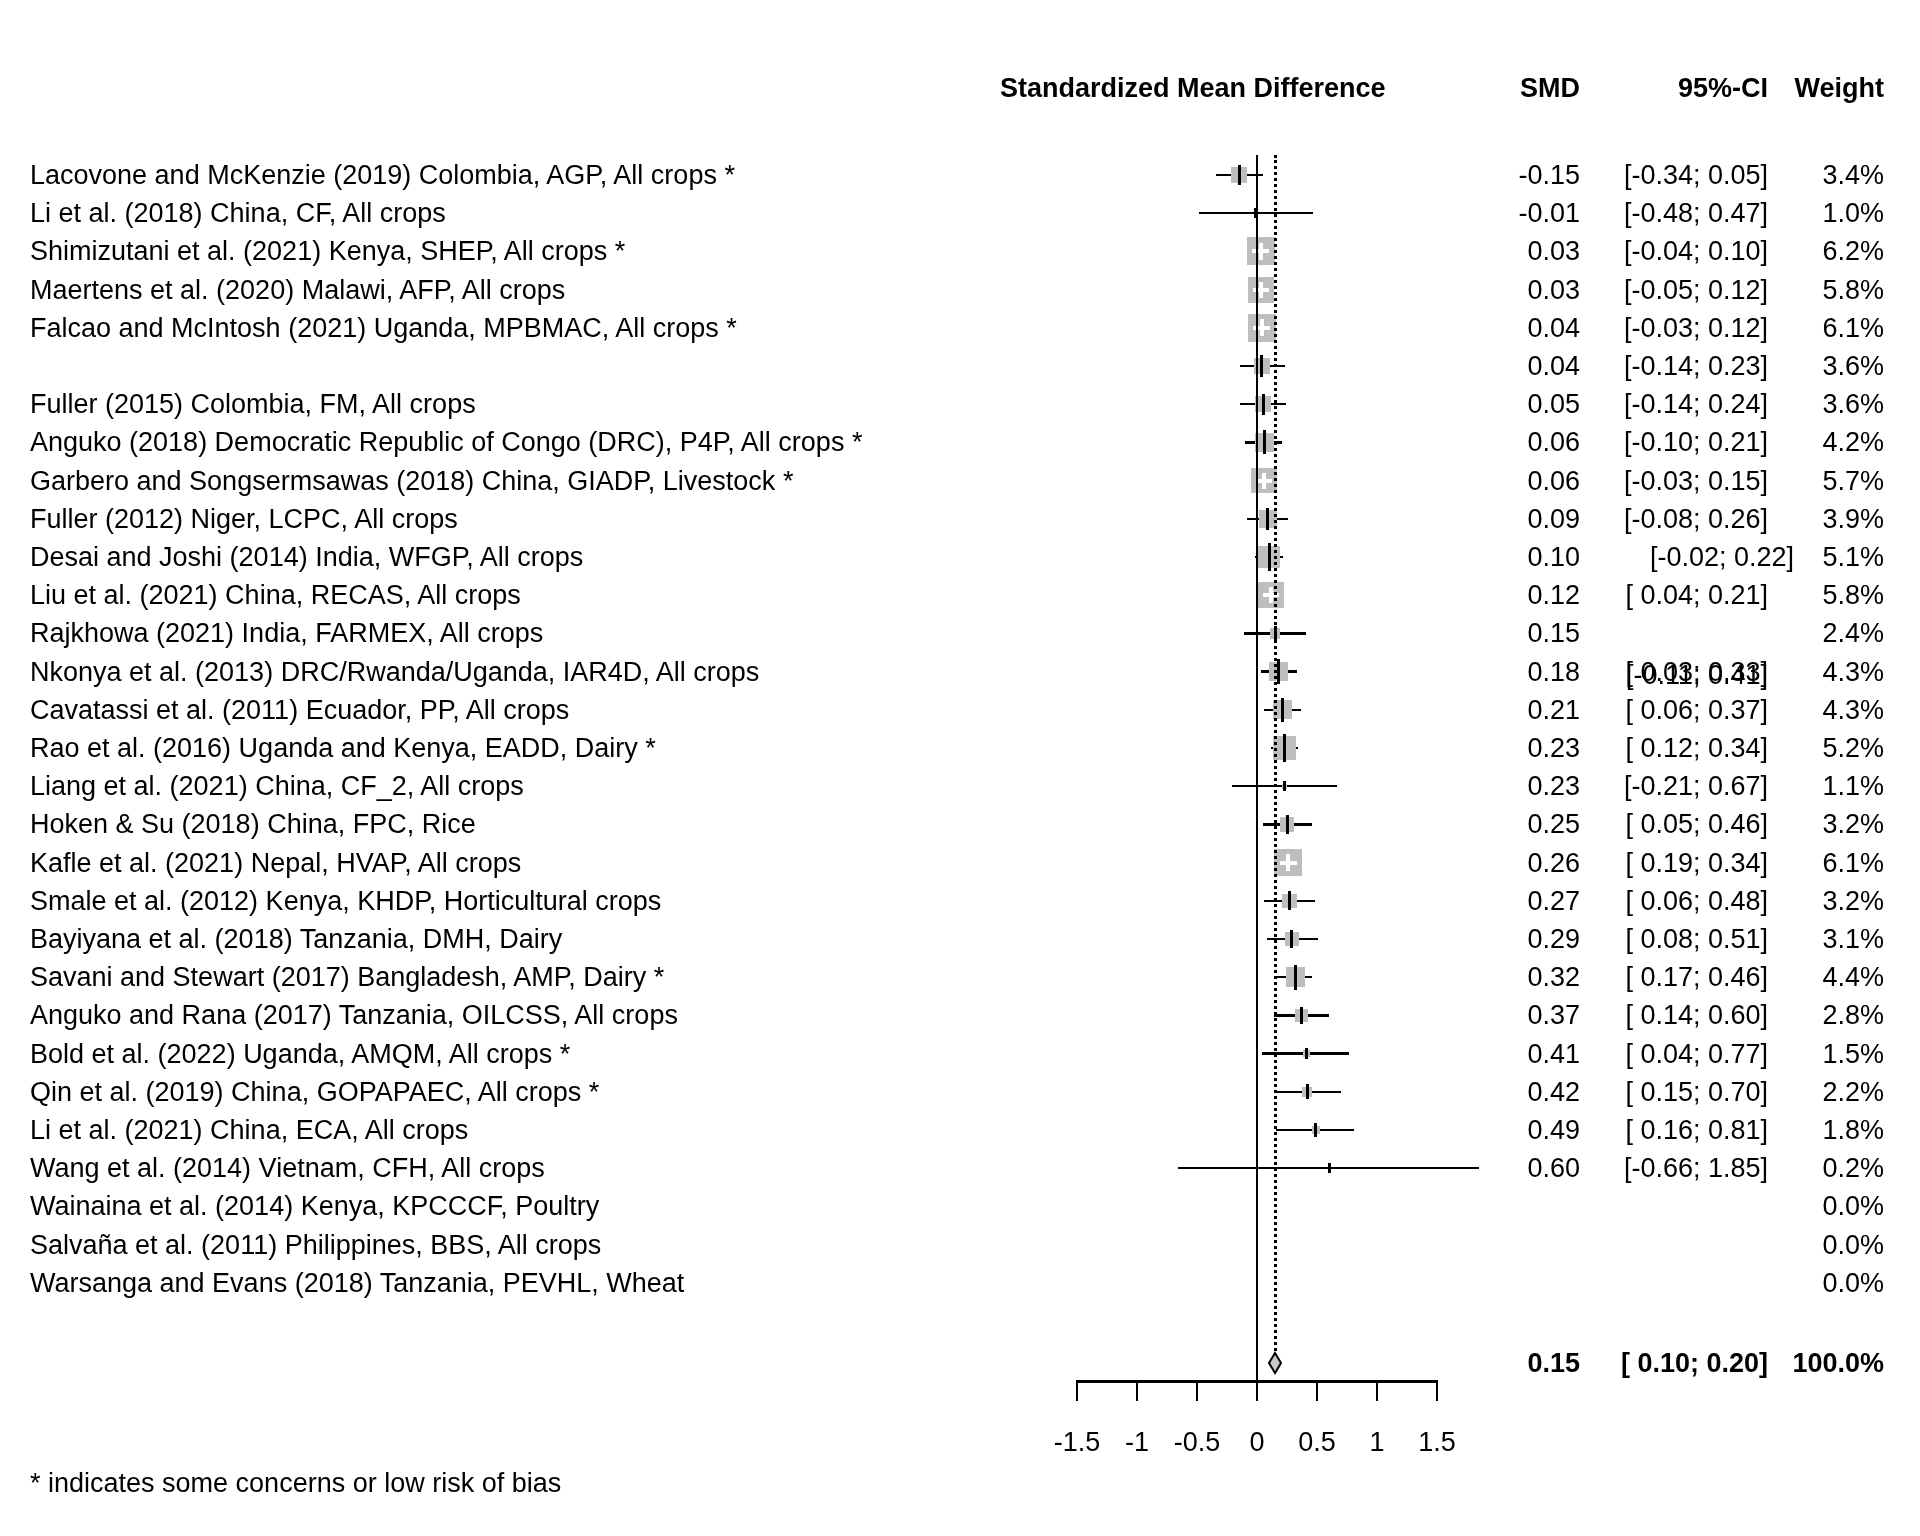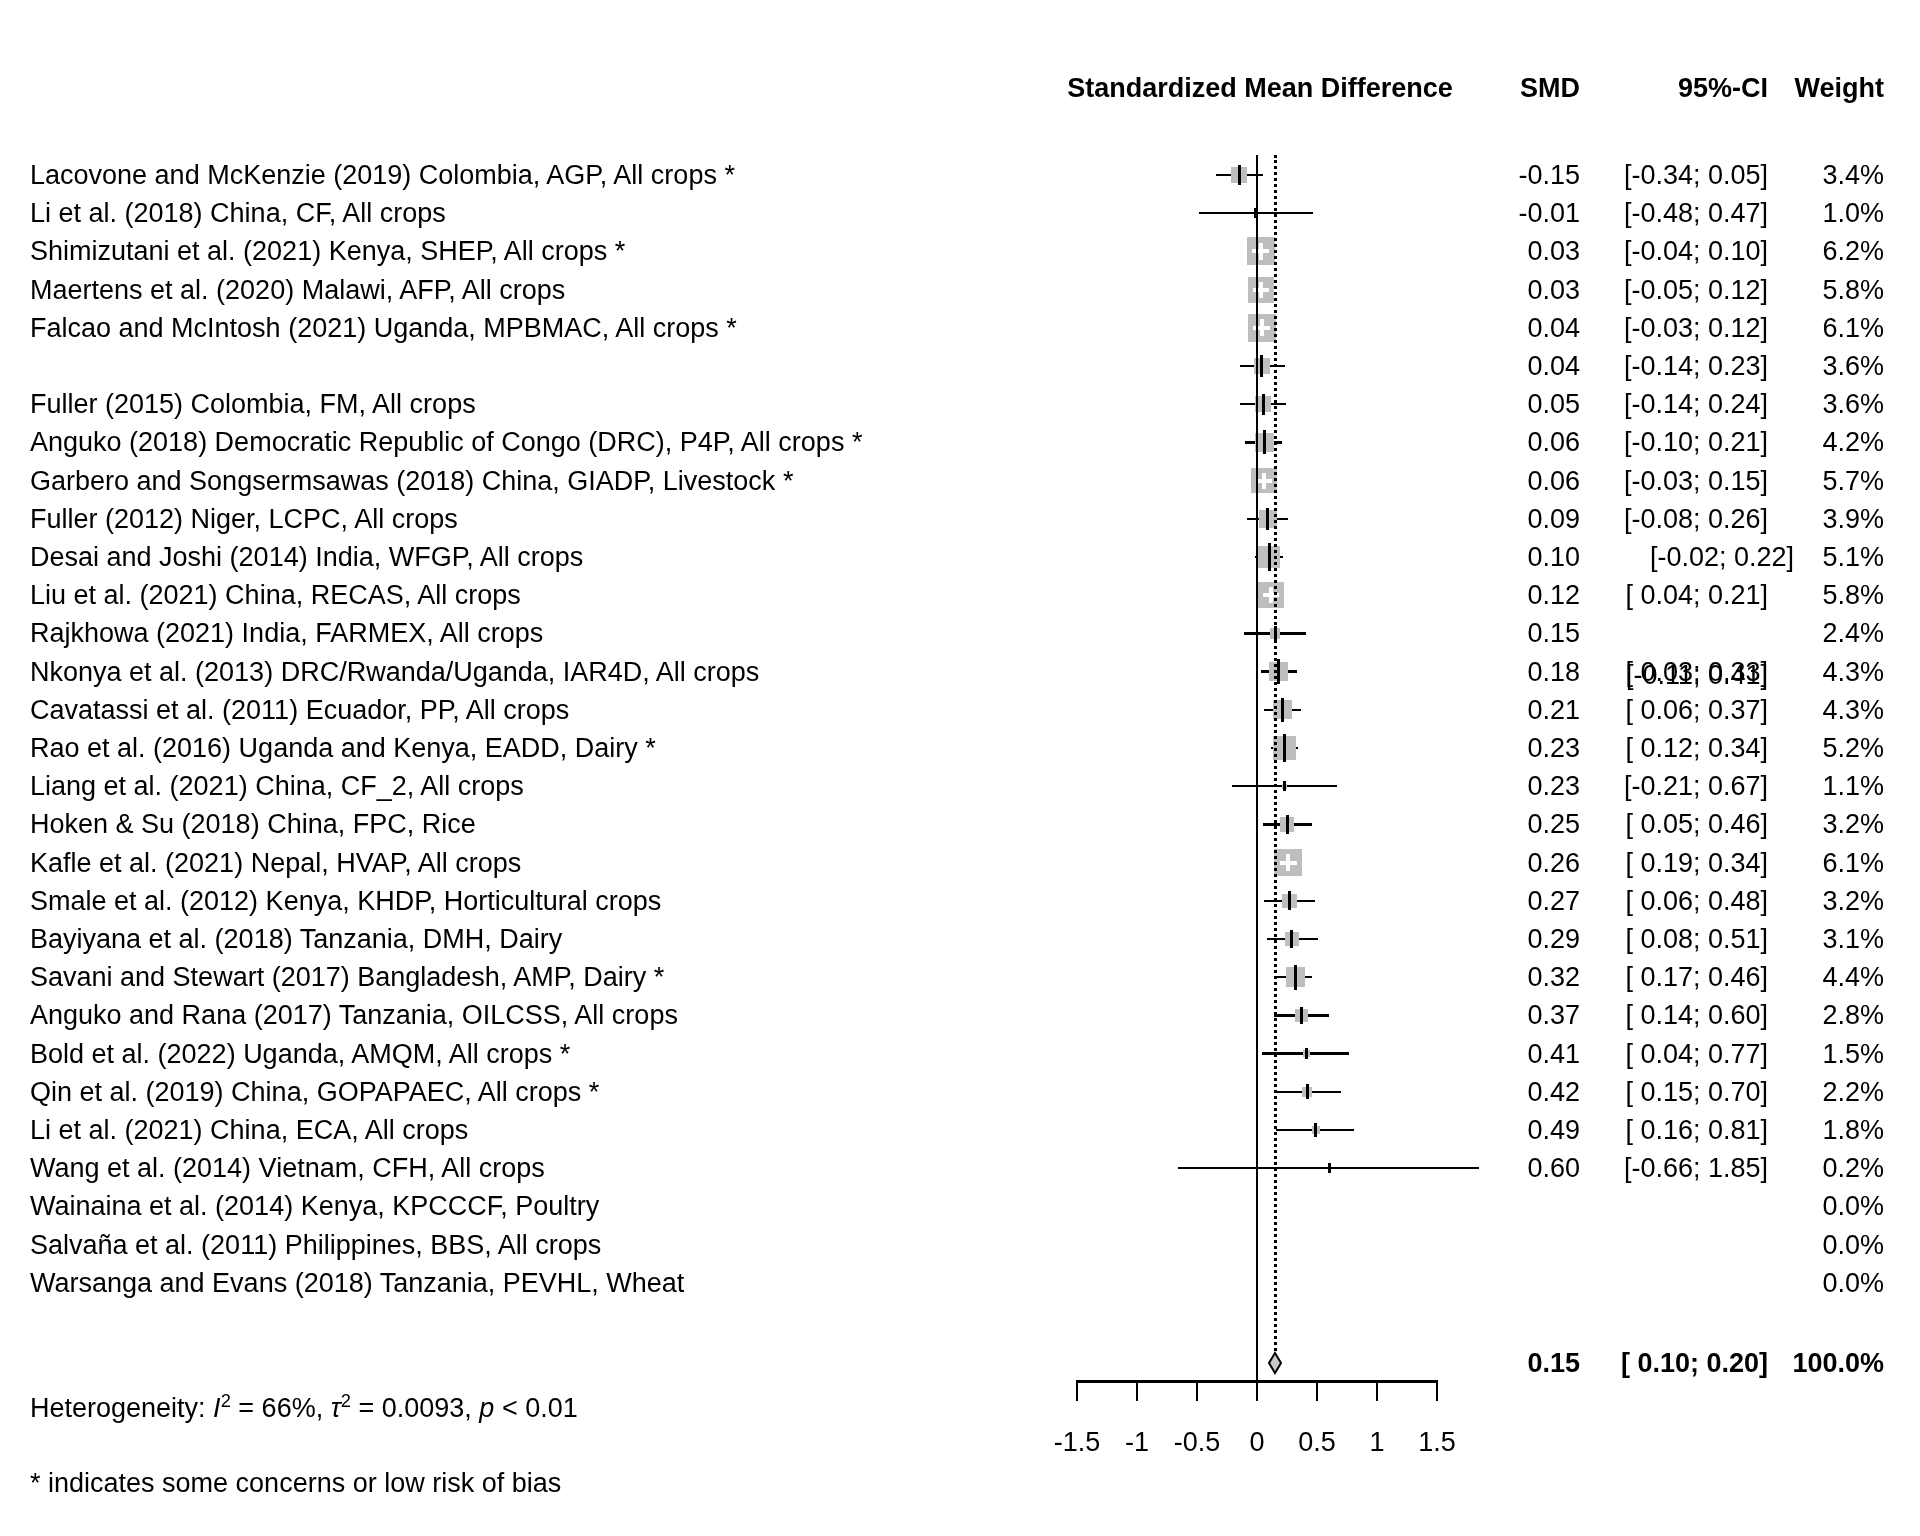--- a/index.html
+++ b/index.html
@@ -10,21 +10,21 @@
     background:#ffffff;
     font-family:"Liberation Sans", sans-serif;
     font-size:27px;
     color:#000;
     overflow:hidden;
   }
   .abs{position:absolute;}
   .b{font-weight:bold;}
   .nowrap{white-space:nowrap;}
   .right{text-align:right;}
-  .center{text-align:center;}
+  .center{text-align:left;}
   .rowtext{height:38px;line-height:38px;}
   sup{font-size:0.68em;}
 </style>
 </head>
 <body>
 
 <div id="canvas">
 
   <div class="abs b rowtext nowrap center" style="left:1000px;top:69px;width:520px;">Standardized Mean Difference</div>
   <div class="abs b rowtext nowrap right" style="left:1430px;top:69px;width:150px;">SMD</div>
@@ -243,23 +243,20 @@
   <div id="zero-line" class="abs" style="top: 155px; height: 1225px; width: 2.5px; background: rgb(0, 0, 0); left: 1255.75px;"></div>
   <div id="pooled-line" class="abs" style="top: 155px; height: 1196px; width: 0px; border-left: 3px dotted rgb(0, 0, 0); left: 1273.5px;"></div>
 
   <div id="diamond" class="abs" style="left: 1267px; top: 1351px; width: 16px; height: 24px;"><svg width="16" height="24">
         <polygon points="8,2 14,12 8,22 2,12" fill="#c8c8c8" stroke="#000000" stroke-width="2"></polygon>
       </svg></div>
   <div class="abs b rowtext nowrap right" style="left:1430px;top:1344px;width:150px;">0.15</div>
   <div class="abs b rowtext nowrap right" style="left:1538px;top:1344px;width:230px;">[ 0.10; 0.20]</div>
   <div class="abs b rowtext nowrap right" style="left:1744px;top:1344px;width:140px;">100.0%</div>
 
-  <div class="abs rowtext nowrap" style="left:30px;top:1382px;width:1100px;">
-    <span>Heterogeneity: </span><i>I</i><sup>2</sup><span> = 66%, </span><i>τ</i><sup>2</sup><span> = 0.0093, </span><i>p</i><span> &lt; 0.01</span>
-  </div>
 
   <div id="axis-layer" class="abs" style="left:0;top:0;width:1920px;height:1536px;padding-left:21px;">
       <div class="abs" style="left: 1076px; top: 1380px; width: 362px; height: 2.5px; background: rgb(0, 0, 0);"></div>
       <div class="abs" style="left: 1075.75px; top: 1380px; width: 2.5px; height: 21px; background: rgb(0, 0, 0);"></div>
       <div class="abs" style="left: 1032px; top: 1423px; width: 90px; height: 38px; line-height: 38px; text-align: center;">-1.5</div>
       <div class="abs" style="left: 1135.75px; top: 1380px; width: 2.5px; height: 21px; background: rgb(0, 0, 0);"></div>
       <div class="abs" style="left: 1092px; top: 1423px; width: 90px; height: 38px; line-height: 38px; text-align: center;">-1</div>
       <div class="abs" style="left: 1195.75px; top: 1380px; width: 2.5px; height: 21px; background: rgb(0, 0, 0);"></div>
       <div class="abs" style="left: 1152px; top: 1423px; width: 90px; height: 38px; line-height: 38px; text-align: center;">-0.5</div>
       <div class="abs" style="left: 1255.75px; top: 1380px; width: 2.5px; height: 21px; background: rgb(0, 0, 0);"></div>

